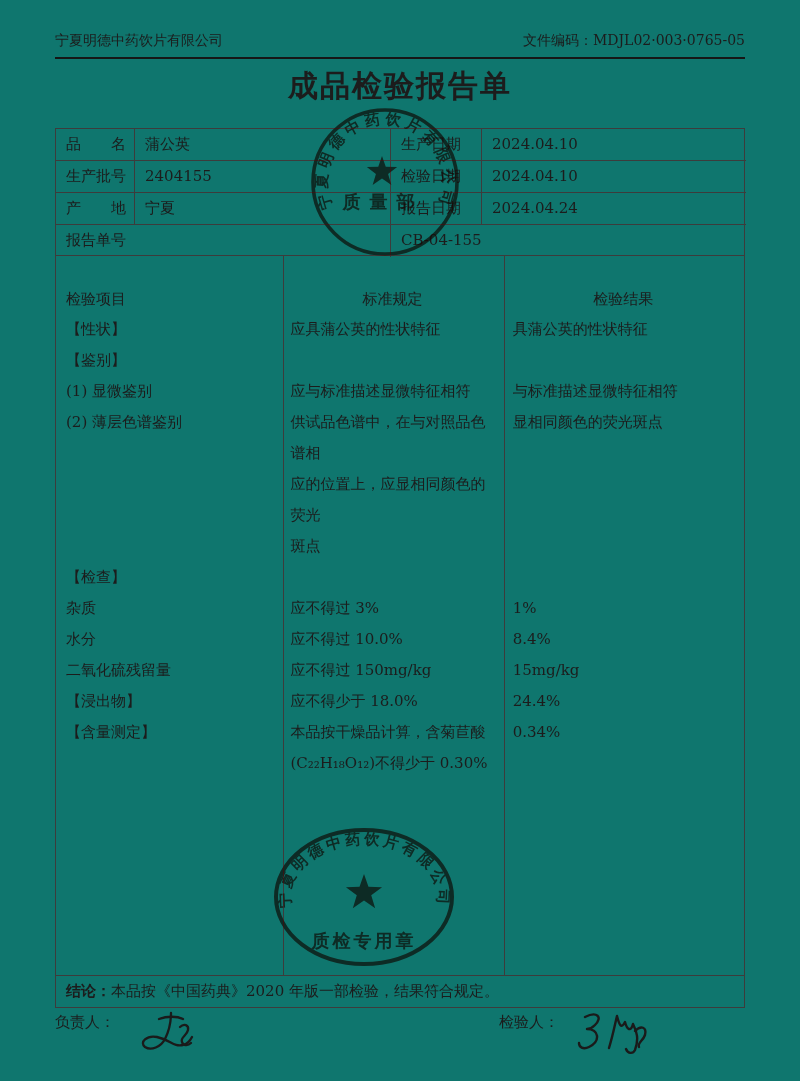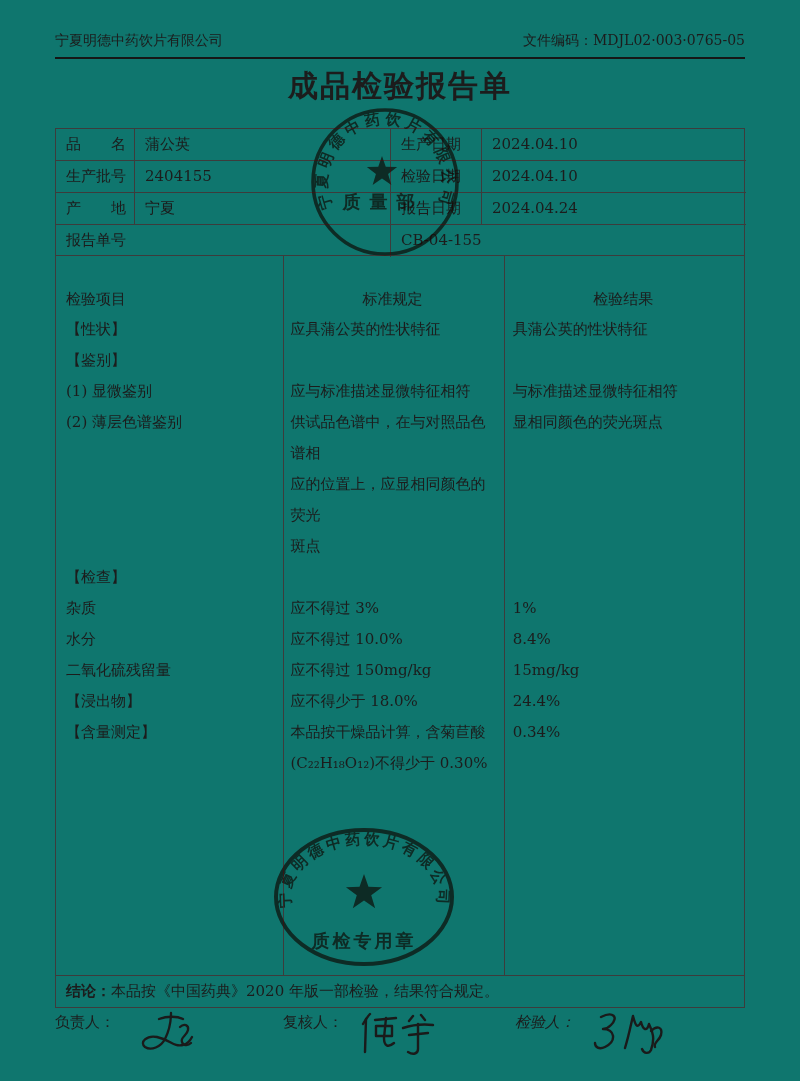--- a/index.html
+++ b/index.html
@@ -67,21 +67,21 @@
     padding-left:10px; white-space:nowrap;
   }
   .conclusion b { font-weight:bold; }
 
   
   .sigs { position:absolute; left:55px; top:1010px; width:690px; height:64px; }
   .sig-group { position:absolute; top:0; display:flex; align-items:flex-start; font-size:15px; }
   .sig-group .lbl { line-height:24px; white-space:nowrap; }
   .sig-g1 { left:0; }
   .sig-g2 { left:228px; }
-  .sig-g3 { left:460px;font-style:italic; }
+  .sig-g3 { left:444px; }
   .sig-svg { margin-left:6px; margin-top:-2px; }
 
   
   .stamp { position:absolute; mix-blend-mode:multiply; opacity:0.88; }
   .stamp-top { left:305px; top:102px; }
   .stamp-bottom { left:264px; top:817px; }
 </style>
 </head>
 <body>
 
@@ -210,36 +210,20 @@
   </div>
 
   <div class="sigs">
     <div class="sig-group sig-g1">
       <span class="lbl">负责人：</span>
       <svg class="sig-svg" width="110" height="52" viewBox="0 0 110 52">
         <g fill="none" stroke="#1a1a1a" stroke-width="2.3" stroke-linecap="round" stroke-linejoin="round">
           <path d="M38 11 C46 8 56 8 62 11"></path>
           <path d="M50 5 C50 15 48 23 44 31 C40 39 30 43 24 39 C18 34 26 27 36 29 C50 32 52 39 62 37 C66 36 69 33 71 29"></path>
           <path d="M59 19 C63 15 68 17 67 22 C66 28 59 29 61 34 C62 38 67 38 70 35"></path>
-        </g>
-      </svg>
-    </div>
-    <div class="sig-group sig-g2">
-      <span class="lbl">复核人：</span>
-      <svg class="sig-svg" width="110" height="52" viewBox="0 0 110 52">
-        <g fill="none" stroke="#1a1a1a" stroke-width="2.4" stroke-linecap="round" stroke-linejoin="round">
-          <path d="M14 16 C17 11 19 8 21 6"></path>
-          <path d="M17 11 L16 44"></path>
-          <path d="M26 12 L47 10"></path>
-          <path d="M37 10 L35 30 C35 38 39 40 45 35"></path>
-          <path d="M27 18 L43 18 L43 28 L27 28 L27 18"></path>
-          <path d="M60 13 L64 8 M72 7 L76 12"></path>
-          <path d="M54 20 C63 17 75 16 84 17"></path>
-          <path d="M60 27 L79 25"></path>
-          <path d="M69 16 L69 41 C69 46 64 47 59 44"></path>
         </g>
       </svg>
     </div>
     <div class="sig-group sig-g3">
       <span class="lbl">检验人：</span>
       <svg class="sig-svg" width="110" height="52" viewBox="0 0 110 52">
         <g fill="none" stroke="#1a1a1a" stroke-width="2.4" stroke-linecap="round" stroke-linejoin="round">
           <path d="M20 9 C32 3 38 9 30 17 C26 21 22 21 22 21 C34 21 36 33 24 39 C18 42 14 39 14 35"></path>
           <path d="M44 40 C48 27 50 16 52 8 C54 16 56 22 60 14 C62 22 66 24 68 16 C72 24 74 31 70 42 C68 46 63 46 61 41"></path>
           <path d="M70 23 C76 17 82 19 80 27 C78 33 72 35 74 39"></path>

